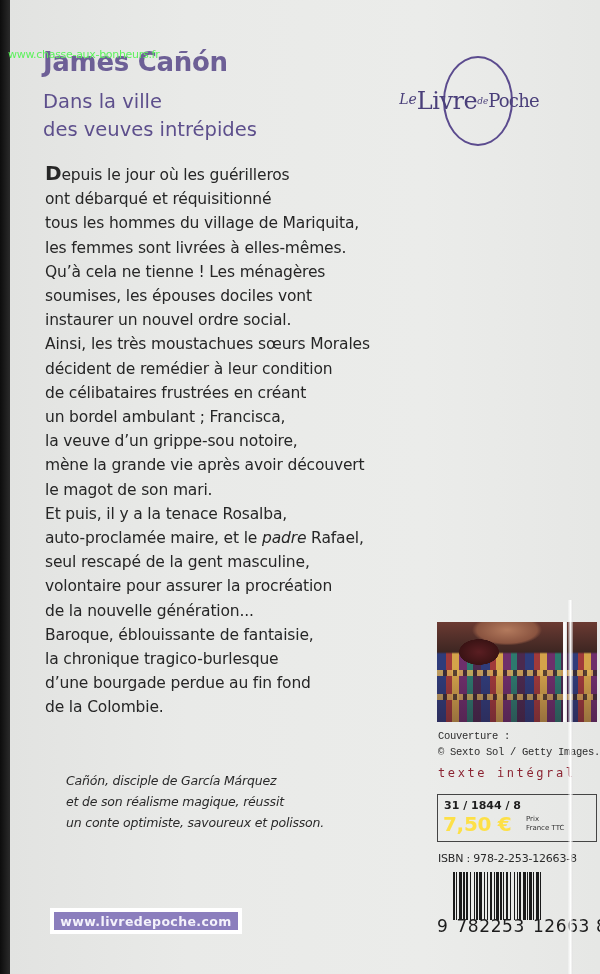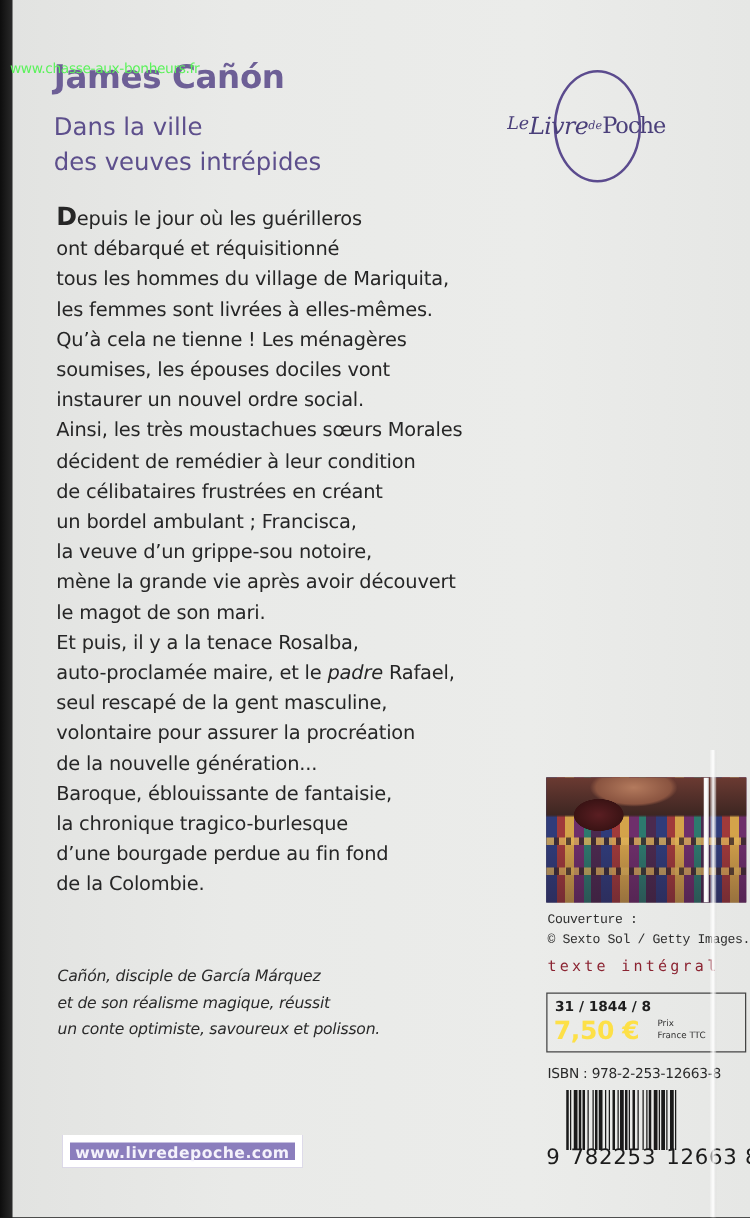--- a/index.html
+++ b/index.html
@@ -33,48 +33,48 @@
     }
 
     
     .logo {
       position: absolute; left: 443px; top: 56px; width: 70px; height: 90px;
       border: 2px solid #5b4b8e; border-radius: 50%;
       display: flex; align-items: center; justify-content: center;
       font-family: "DejaVu Serif", serif; color: #4a3f7a; background: transparent;
     }
     .logo .le { font-style: italic; font-size: 14px; line-height: 14px; margin-top: -4px; margin-left: -18px; }
-    .logo .livre { font-size: 19px; line-height: 18px; letter-spacing: -0.5px; font-style: italic; }
+    .logo .livre { font-size: 24px; line-height: 18px; letter-spacing: -0.5px; }
     .logo .de { font-style: italic; font-size: 9px; line-height: 8px; }
     .logo .poche { font-size: 18px; line-height: 18px; letter-spacing: -0.8px; }
 
     
     .synopsis {
       position: absolute; left: 45px; top: 161px; width: 390px;
       font-family: "DejaVu Sans", sans-serif; font-size: 15.5px; color: #262626;
       line-height: 24.2px; letter-spacing: -0.15px;
     }
     .synopsis .line { display: block; white-space: nowrap; }
     .synopsis .dropcap { font-weight: bold; font-size: 20px; }
     .synopsis em { font-style: italic; }
 
     
     .quote {
       position: absolute; left: 46px; top: 770px; width: 370px;
       font-family: "DejaVu Sans", sans-serif; font-size: 12.5px; color: #2a2a2a;
       line-height: 21px; font-style: italic; letter-spacing: -0.2px;
     }
-    .quote .line { display: block; white-space: nowrap; }
+    .quote .line { display: block; white-space: nowrap; margin-left: 20px; }
     .quote .attribution { font-style: normal; text-align: right; display: block; padding-right: 8px; }
     .quote .attribution em { font-style: italic; }
 
     
     .website {
       position: absolute; left: 50px; top: 908px; width: 192px; height: 26px;
-      background: #8b7ebd; border: 6px solid #ffffff;
+      background: #8b7ebd; border: 4px solid #ffffff;
       color: #f4f2fb; font-family: "DejaVu Sans", sans-serif; font-weight: bold;
       font-size: 12.5px; display: flex; align-items: center; justify-content: center;
       letter-spacing: 0.4px;
     }
 
     
     .cover-photo {
       position: absolute; left: 437px; top: 622px; width: 160px; height: 100px;
       overflow: hidden;
       background:

